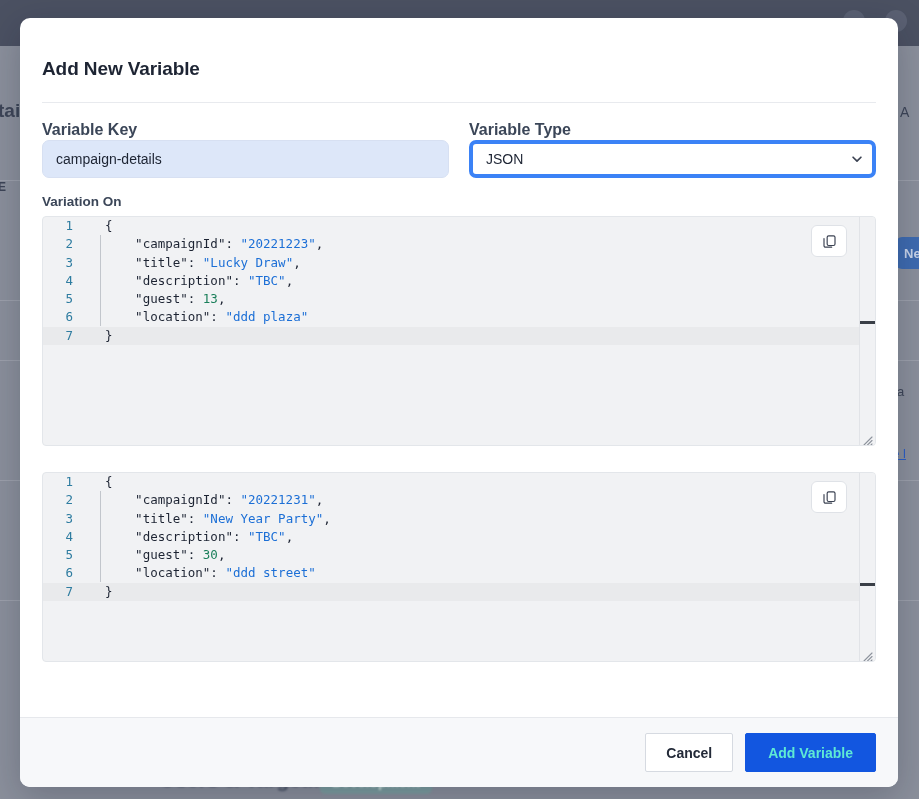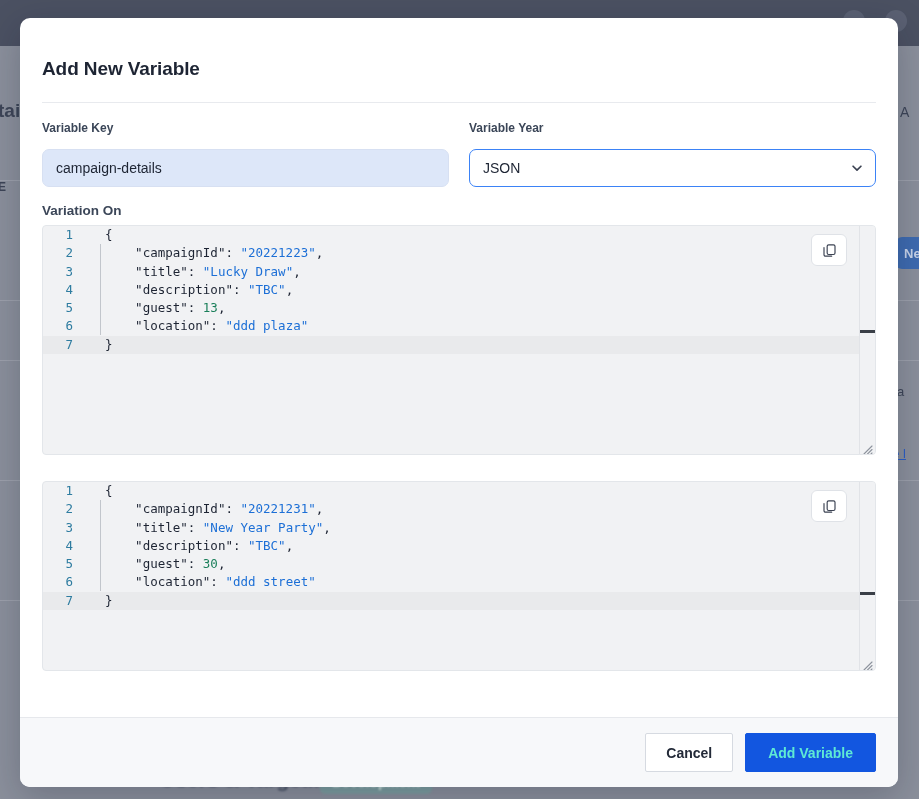--- a/index.html
+++ b/index.html
@@ -99,45 +99,45 @@
   }
 
   .field-row {
     display: flex;
     gap: 20px;
     margin-bottom: 16px;
   }
   .field { flex: 1 1 0; min-width: 0; }
   .field-label {
     display: block;
-    font-size: 12px;
+    font-size: 16px;
     font-weight: 600;
     color: #3b4658;
-    margin-bottom: 14px;
+    margin-bottom: 1px;
   }
   .text-input {
     width: 100%;
     box-sizing: border-box;
     height: 38px;
     border-radius: 7px;
     border: 1px solid #d7e0f2;
     background: #dde7f9;
     padding: 0 13px;
     font-size: 14px;
     color: #1d2433;
     font-family: "Liberation Sans", sans-serif;
     outline: none;
   }
   .select-wrap { position: relative; }
   .select-input {
     width: 100%;
     box-sizing: border-box;
     height: 38px;
     border-radius: 7px;
-    border: 1px solid #3b82f6;
+    border: 4px solid #3b82f6;
     background: #ffffff;
     padding: 0 34px 0 13px;
     font-size: 14px;
     color: #1d2433;
     display: flex;
     align-items: center;
   }
   .chev {
     position: absolute;
     right: 12px; top: 50%; transform: translateY(-50%);
@@ -305,21 +305,21 @@
     <div class="title-rule"></div>
 
     <div class="field-row">
 
       <div class="field">
         <label class="field-label">Variable Key</label>
         <input class="text-input" type="text" value="campaign-details" style="">
       </div>
 
       <div class="field">
-        <label class="field-label">Variable Year</label>
+        <label class="field-label">Variable Type</label>
         <div class="select-wrap">
           <div class="select-input">
             <span>JSON</span>
           </div>
           <span class="chev">
             <svg width="14" height="14" viewBox="0 0 16 16" fill="none">
               <path d="M3.5 6 L8 10.5 L12.5 6" stroke="#3b4252" stroke-width="1.9" stroke-linecap="round" stroke-linejoin="round"></path>
             </svg>
           </span>
         </div>

